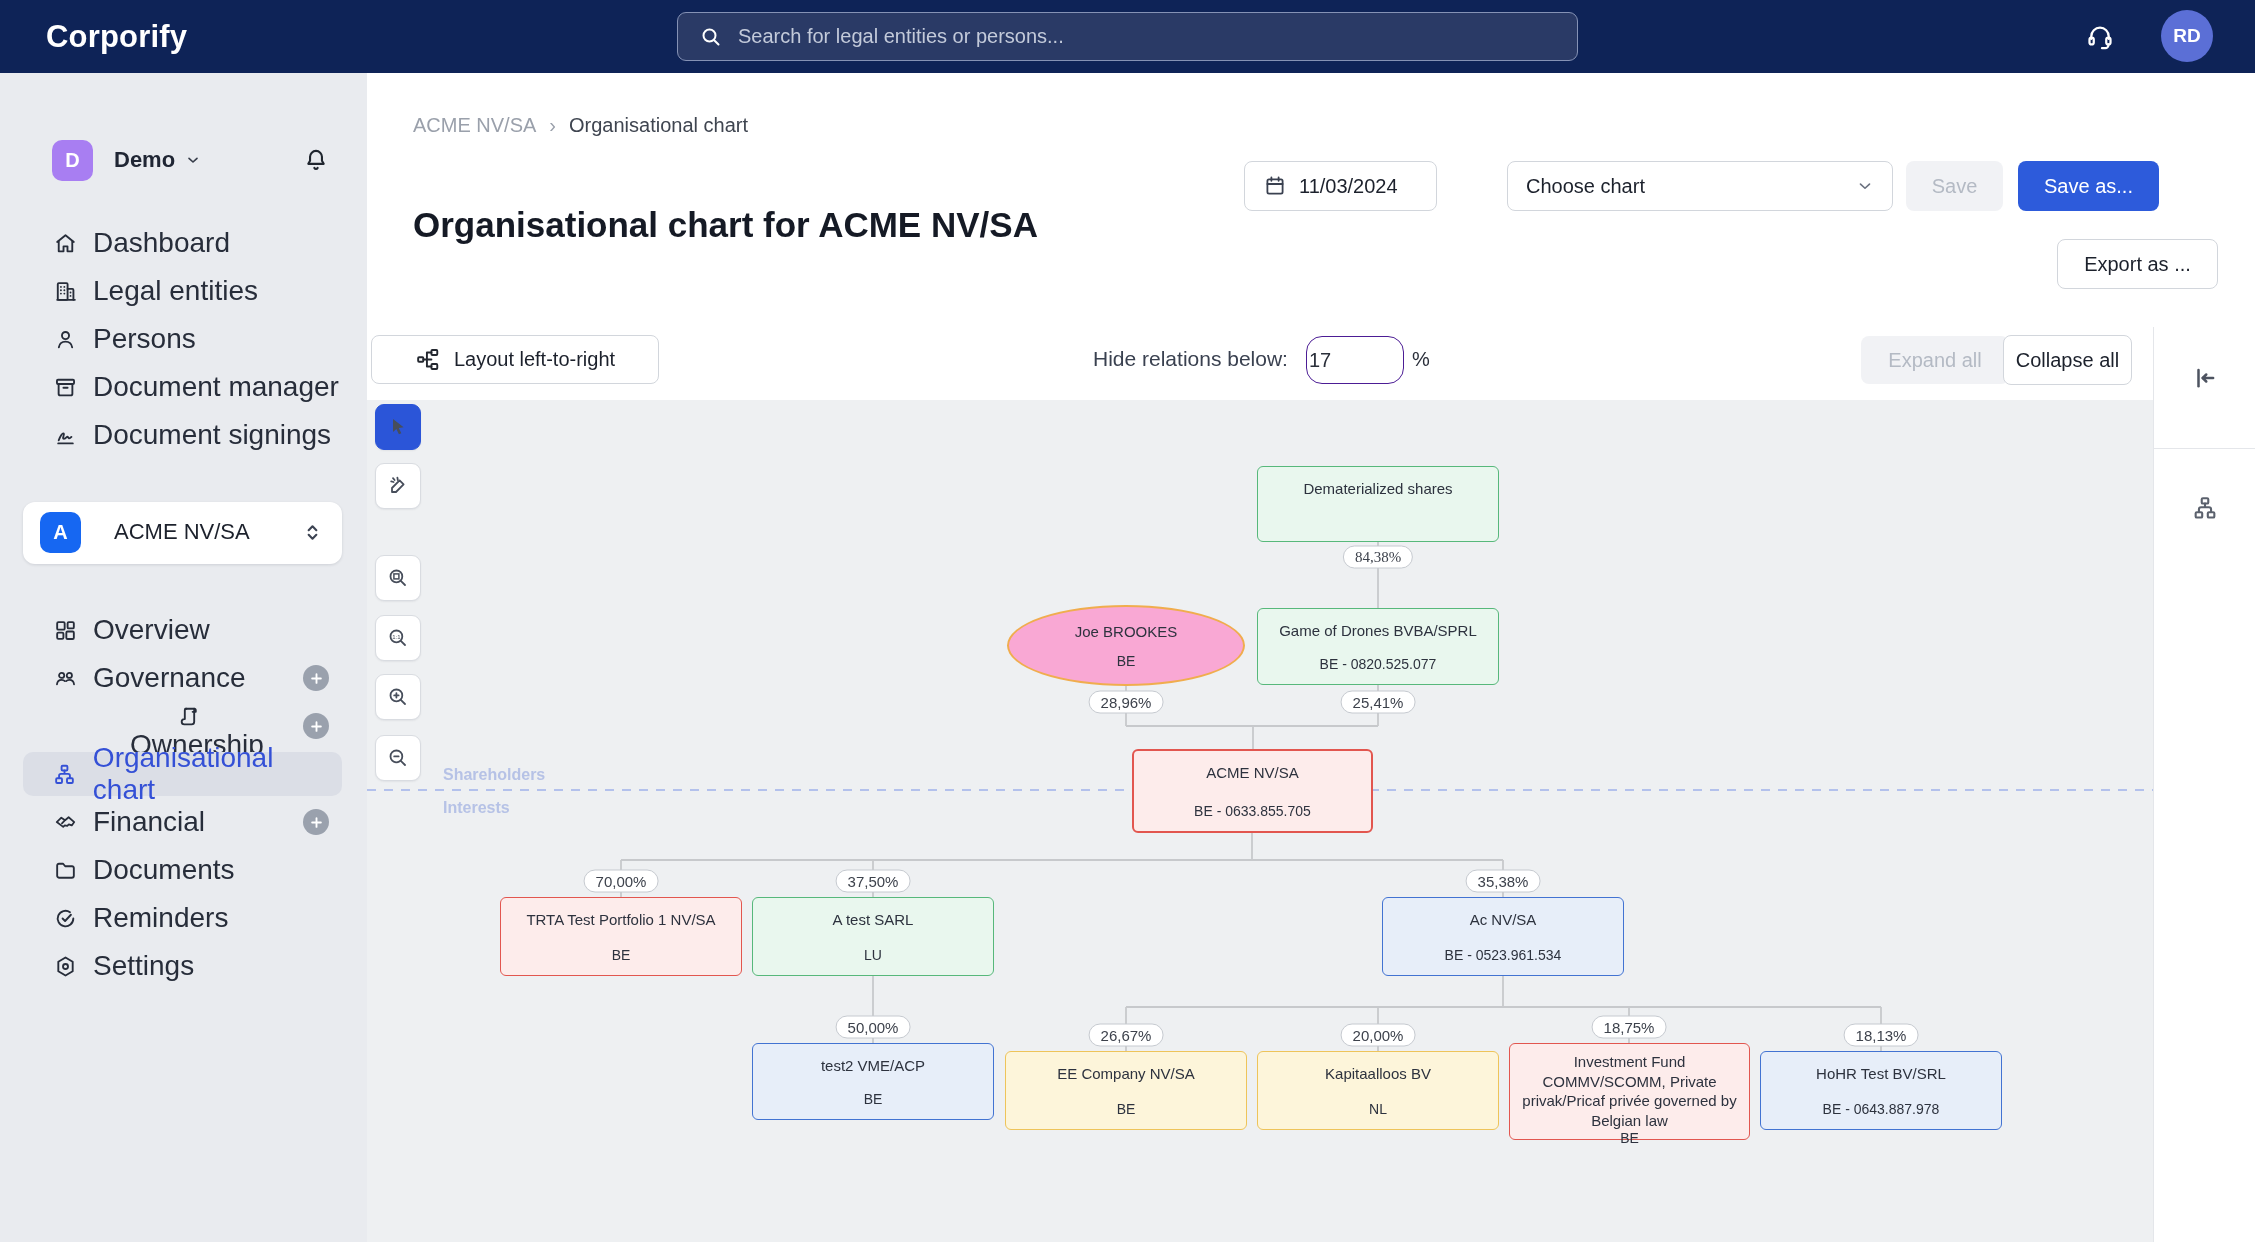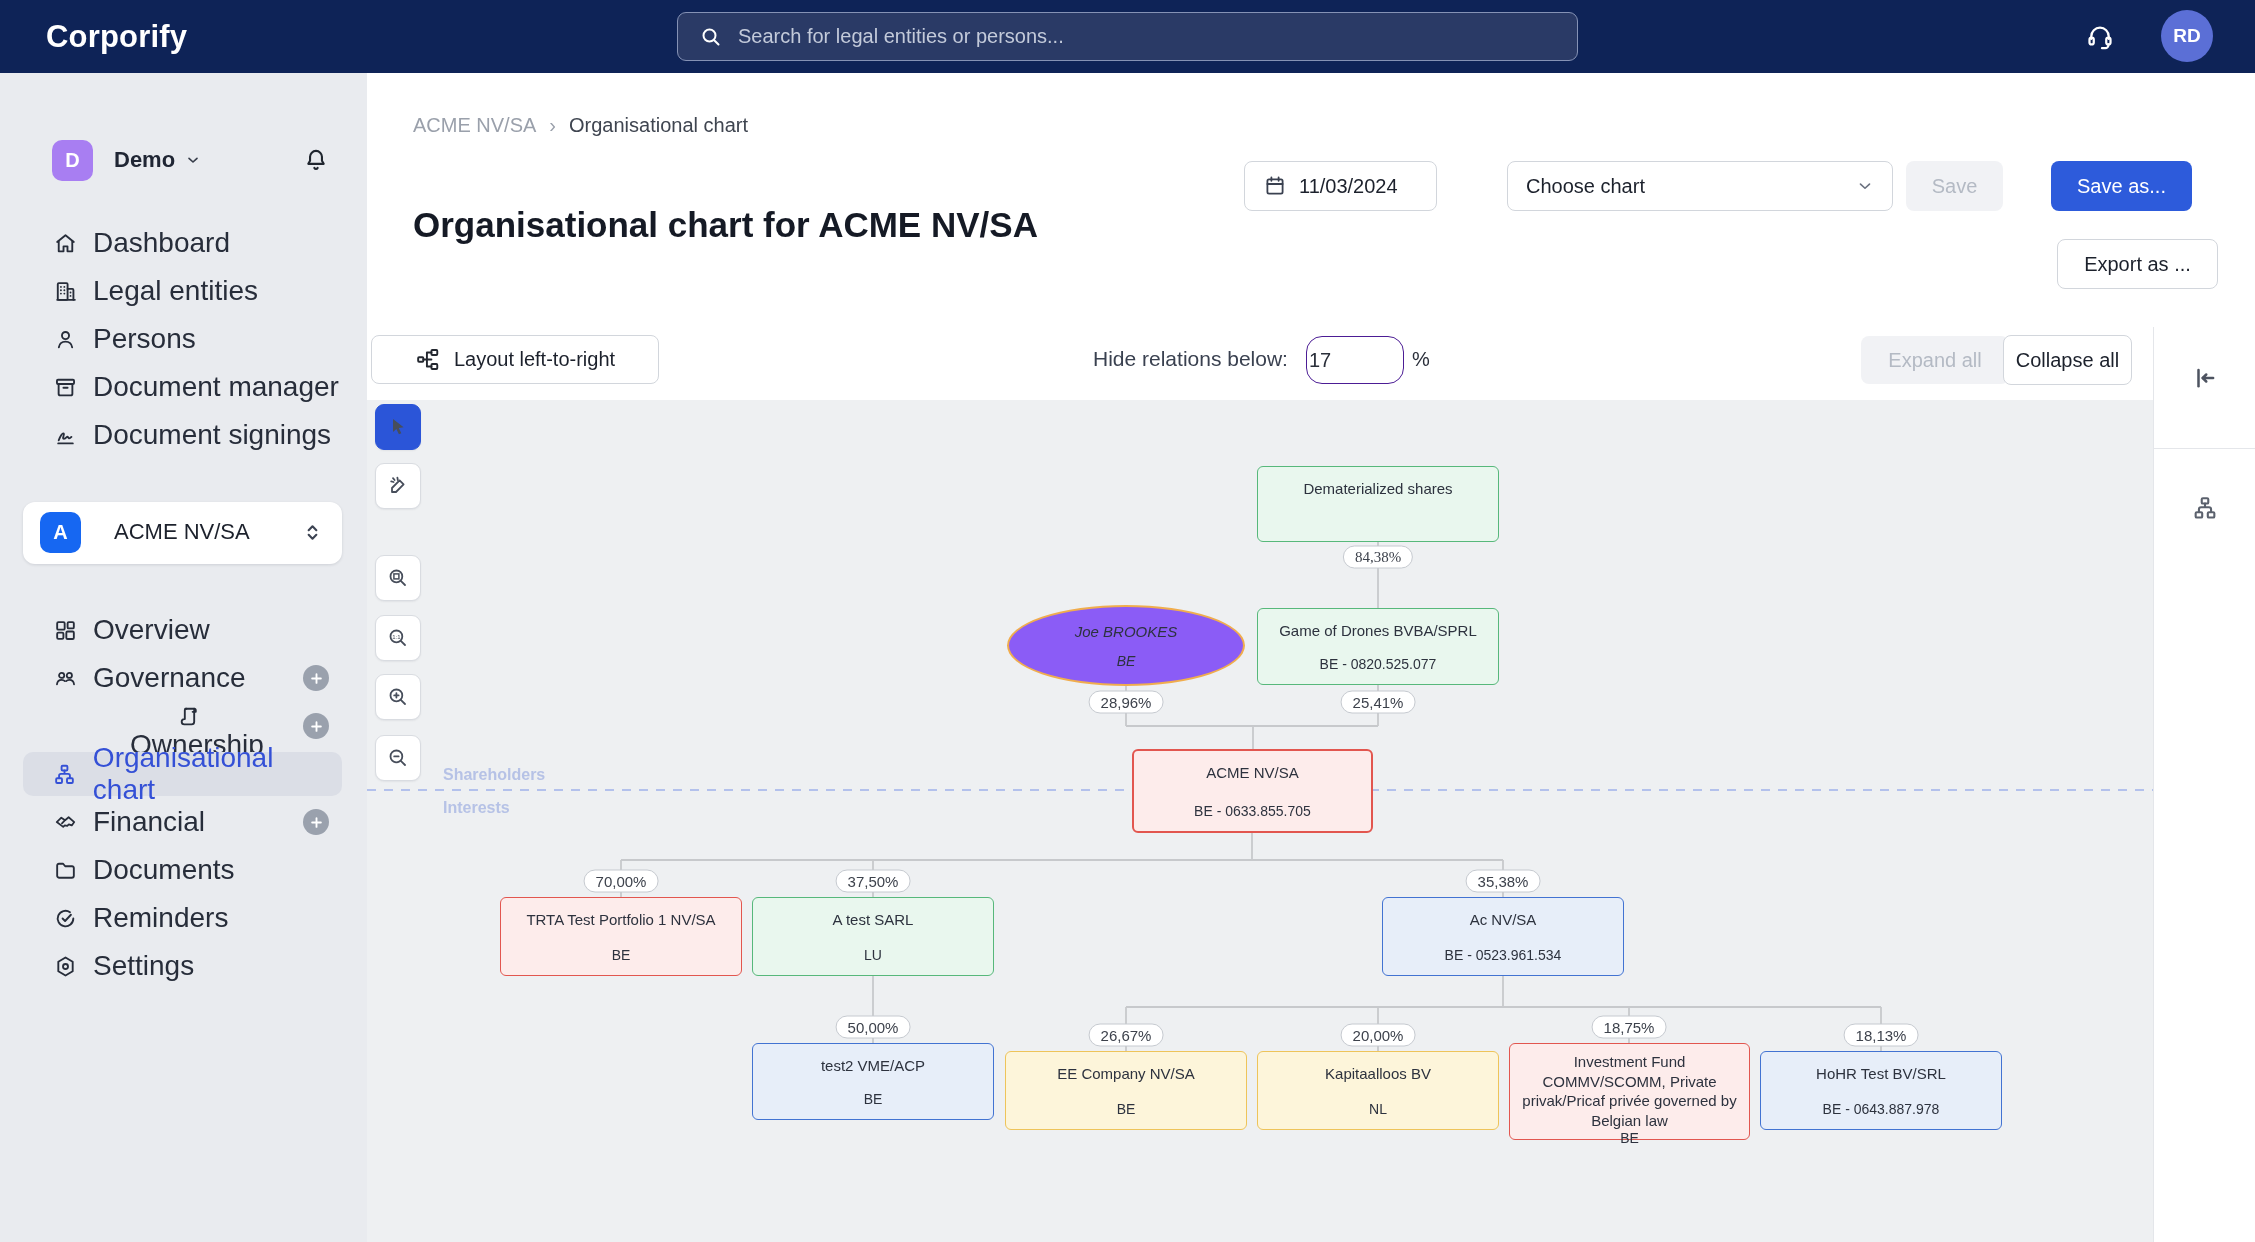--- a/index.html
+++ b/index.html
@@ -39,21 +39,21 @@
   .page-title { position:absolute; left:413px; top:205px; font-size:35px; font-weight:700; color:#151a25; }
 
   .btn { position:absolute; display:flex; align-items:center; justify-content:center; gap:12px; border-radius:8px; font-size:20px; cursor:pointer; border:1px solid transparent; font-family:"Liberation Sans",sans-serif; }
   .btn.outline { background:#fff; border-color:#d2d6dc; color:#1c212c; }
   .btn.primary { background:#2d5bdb; color:#fff; }
   .btn.disabledb { background:#f1f2f5; color:#b4bac4; cursor:default; }
 
   .date-btn { left:1244px; top:161px; width:193px; height:50px; justify-content:flex-start; padding-left:18px; color:#2e3440; }
   .choose-chart { left:1507px; top:161px; width:386px; height:50px; justify-content:space-between; padding:0 18px; color:#9aa1ac; }
   .save-btn { left:1906px; top:161px; width:97px; height:50px; }
-  .saveas-btn { left:2018px; top:161px; width:141px; height:50px;margin-left:33px; }
+  .saveas-btn { left:2018px; top:161px; width:141px; height:50px; }
   .export-btn { left:2044px; top:239px; width:161px; height:50px;margin-left:13px; }
 
   
   .layout-btn { left:371px; top:335px; width:288px; height:49px; }
   .hide-label { position:absolute; left:1093px; top:347px; font-size:21px; color:#3a4150; }
   .hide-input { position:absolute; left:1306px; top:336px; width:98px; height:48px; border:1px solid #4c1d95; border-radius:16px; font-size:20px; color:#2a2f3a; padding-left:2px; outline:none; font-family:"Liberation Sans",sans-serif; }
   .pct-suffix { position:absolute; left:1412px; top:348px; font-size:20px; color:#2a2f3a; }
   .expand-btn { left:1861px; top:336px; width:148px; height:48px; border-radius:8px; }
   .collapse-btn { left:2003px; top:335px; width:129px; height:50px; }
 
@@ -68,21 +68,21 @@
   .lane-label { position:absolute; left:76px; transform:translateY(-50%); font-size:16px; font-weight:700; color:#b6c2e6; }
   .tool { position:absolute; left:8px; width:46px; height:46px; border-radius:9px; background:#fff; border:1px solid #d9dce1; box-shadow:0 1px 2px rgba(16,24,40,.06); display:flex; align-items:center; justify-content:center; cursor:pointer; }
   .tool.active { background:#2b55d8; border-color:#2b55d8; }
 
   .node { position:absolute; display:flex; flex-direction:column; justify-content:space-between; align-items:center; text-align:center; border-radius:6px; border:1.5px solid; padding:12px 10px; font-size:15px; color:#2d323e; cursor:pointer; }
   .node .node-sub { font-size:14px; }
   .node.green  { background:#e9f7ee; border-color:#57b87b; }
   .node.red    { background:#fdeceb; border-color:#e2564f; }
   .node.blue   { background:#e7eef9; border-color:#4273d2; }
   .node.yellow { background:#fdf5da; border-color:#eec45a; }
-  .node.ellipse{ border-radius:50%; border-width:2px; background:#8b5cf6; border-color:#f0ad4e; padding:15px 20px;font-style:italic; }
+  .node.ellipse{ border-radius:50%; border-width:2px; background:#f9a8d4; border-color:#f0ad4e; padding:15px 20px; }
   .node.major  { border-width:2px; }
   .node .node-label { line-height:1.35; }
 
   .pct { position:absolute; transform:translate(-50%,-50%); background:#fff; border:1.5px solid #c6cad0; border-radius:14px; padding:2px 11px; font-size:15px; color:#3d424c; white-space:nowrap; }
 </style>
 </head>
 <body>
 
 <div class="screen">
 

